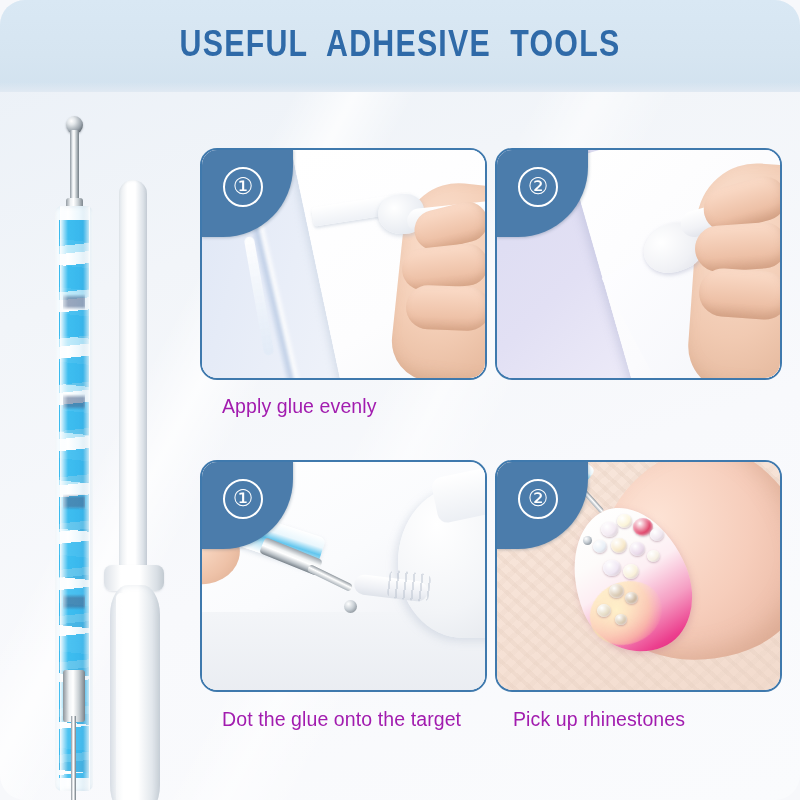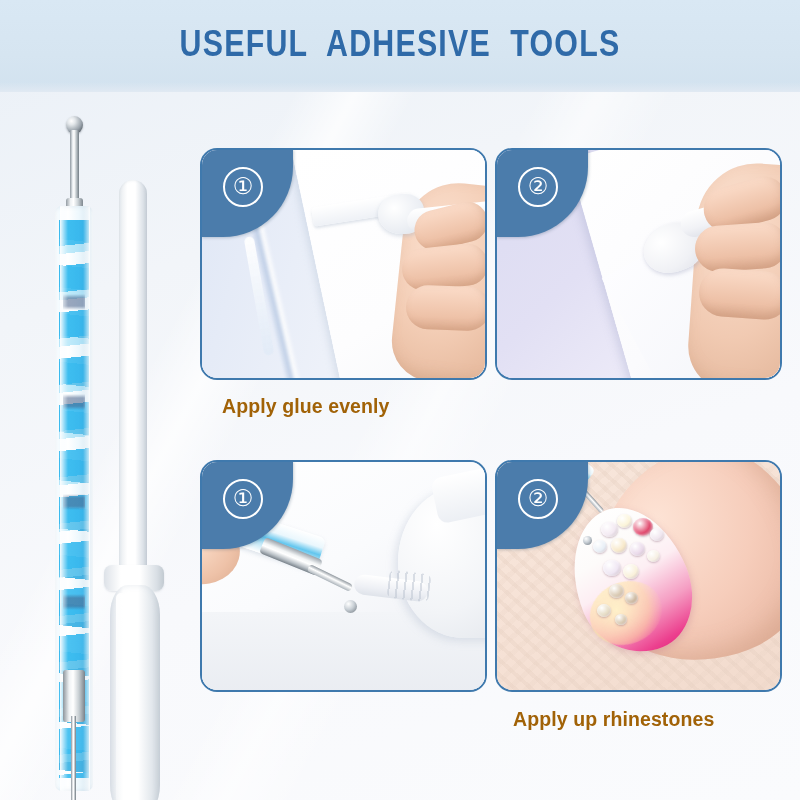--- a/index.html
+++ b/index.html
@@ -3,21 +3,21 @@
 <meta charset="utf-8">
 <title>Useful Adhesive Tools</title>
 <style>
   * { margin:0; padding:0; box-sizing:border-box; }
   html,body { width:800px; height:800px; overflow:hidden; }
   body {
     font-family:"Liberation Sans", sans-serif;
     background:#f7f8fb;
     position:relative;
   }
-  #page { position:absolute; inset:0; width:800px; height:800px; overflow:hidden; }
+  #page { position:absolute; inset:0; width:800px; height:800px; overflow:hidden;border-radius:25px; }
 
   
   .bg-body {
     position:absolute; left:0; top:0; width:800px; height:800px;
     background:
       linear-gradient(118deg, rgba(255,255,255,0) 28%, rgba(255,255,255,.75) 33%, rgba(255,255,255,0) 38%),
       linear-gradient(118deg, rgba(255,255,255,0) 48%, rgba(255,255,255,.55) 53%, rgba(255,255,255,0) 59%),
       linear-gradient(160deg,#eaf0f7 0%,#f2f5f9 30%,#f8f9fc 62%,#fafbfd 100%);
   }
   .bg-header {
@@ -151,21 +151,21 @@
     box-shadow:1px 1px 3px rgba(40,70,100,.25);
   }
   .badge-num {
     position:absolute; left:22px; top:18px; width:40px; height:40px; border-radius:50%;
     border:2.5px solid #ffffff; color:#ffffff;
     font-size:23px; line-height:35px; text-align:center; font-weight:normal;
   }
 
   .caption {
     margin-top:14px; padding-left:22px;
-    color:#a16207; font-size:19.5px; line-height:25px; font-weight:bold;
+    color:#a21caf; font-size:19.5px; line-height:25px; font-weight:normal;
     letter-spacing:.1px; white-space:pre-line;
   }
   .cell.c2 .caption, .cell.c4 .caption { padding-left:18px; }
   .cell.c3 .caption, .cell.c4 .caption { margin-top:15px; }
 
   
   .p1-bg { position:absolute; inset:0;
     background:linear-gradient(125deg,#dfe6f6 0%,#e7ecf8 32%,#f2f4fa 55%,#fbfbfd 78%,#ffffff 100%); }
   .p1-sheet { position:absolute; left:-20px; top:-10px; width:230px; height:270px;
     background:linear-gradient(120deg,#dde5f5 0%,#e9eef8 48%,#f6f7fb 100%);
@@ -379,20 +379,21 @@
           <div class="p3-thumb"></div>
           <div class="p3-pen"></div>
           <div class="p3-pen-ferrule"></div>
           <div class="p3-pen-needle"></div>
           <div class="p3-pen-tip"></div>
         </div>
         <div class="badge">
           <div class="badge-num">①</div>
         </div>
       </div>
+      <div class="caption">Dot the glue onto the target</div>
     </div>
 
     <div class="cell c4">
       <div class="panel">
         <div class="photo">
           <div class="p4-bg"></div>
           <div class="p4-finger"></div>
           <div class="p4-nail"></div>
           <div class="p4-glitter"></div>
           <div id="gem-layer">
@@ -412,17 +413,17 @@
               <div class="gem" style="left: 118px; top: 152px; width: 12px; height: 11px; background: radial-gradient(circle at 34% 30%, rgb(255, 255, 255) 0%, rgb(215, 199, 174) 55%, rgba(120, 90, 110, 0.55) 100%);"></div>
             </div>
           <div class="p4-pen"></div>
           <div class="p4-pen-needle"></div>
           <div class="p4-pen-tip"></div>
         </div>
         <div class="badge">
           <div class="badge-num">②</div>
         </div>
       </div>
-      <div class="caption">Apply up rhinestones</div>
+      <div class="caption">Pick up rhinestones</div>
     </div>
 
   </div>
 </div>
 
 </body></html>

